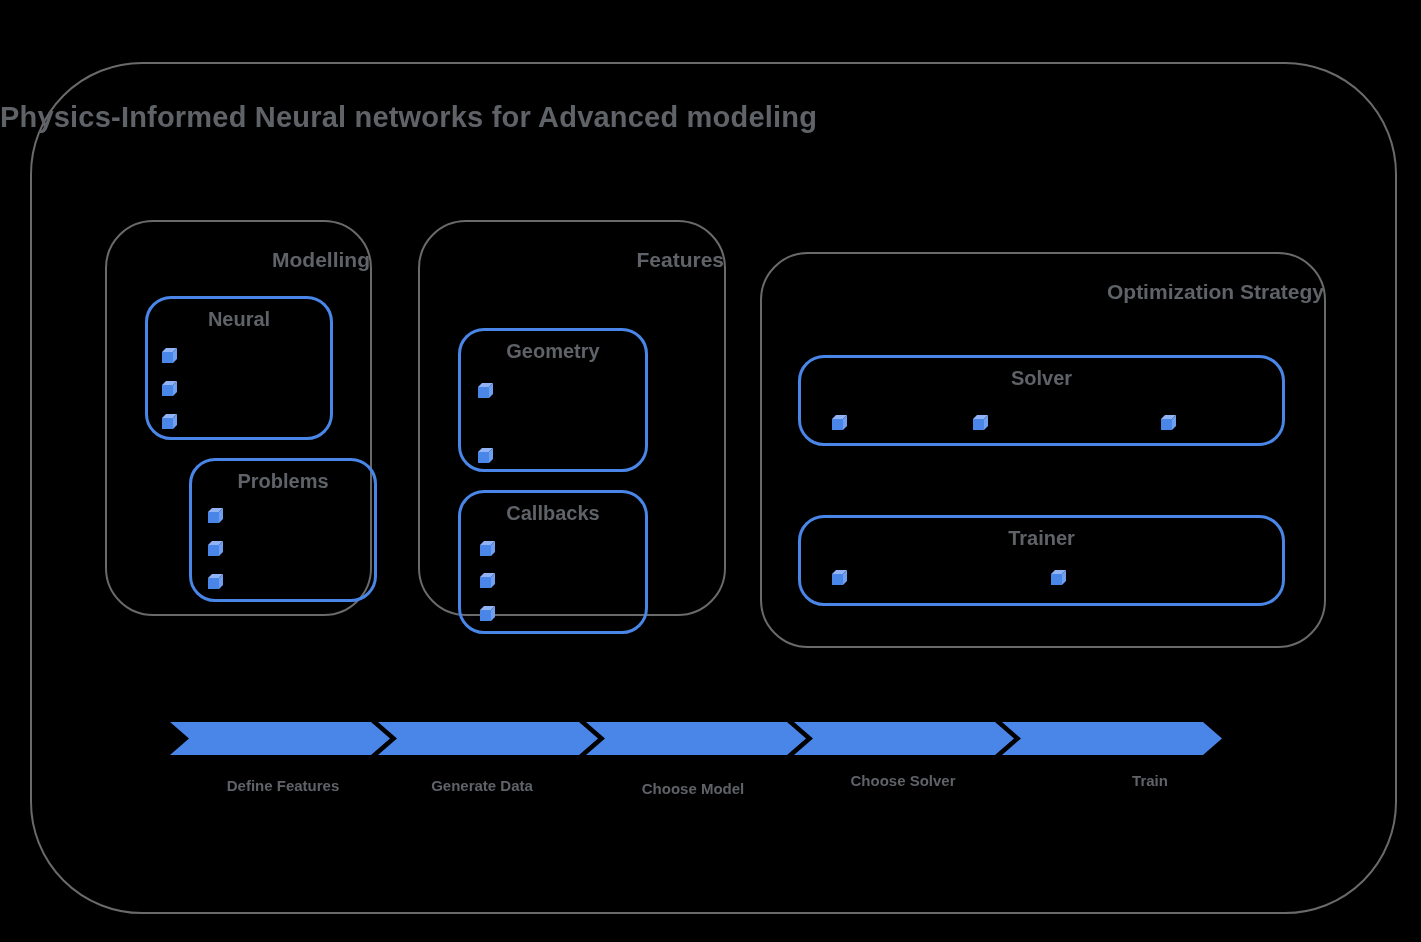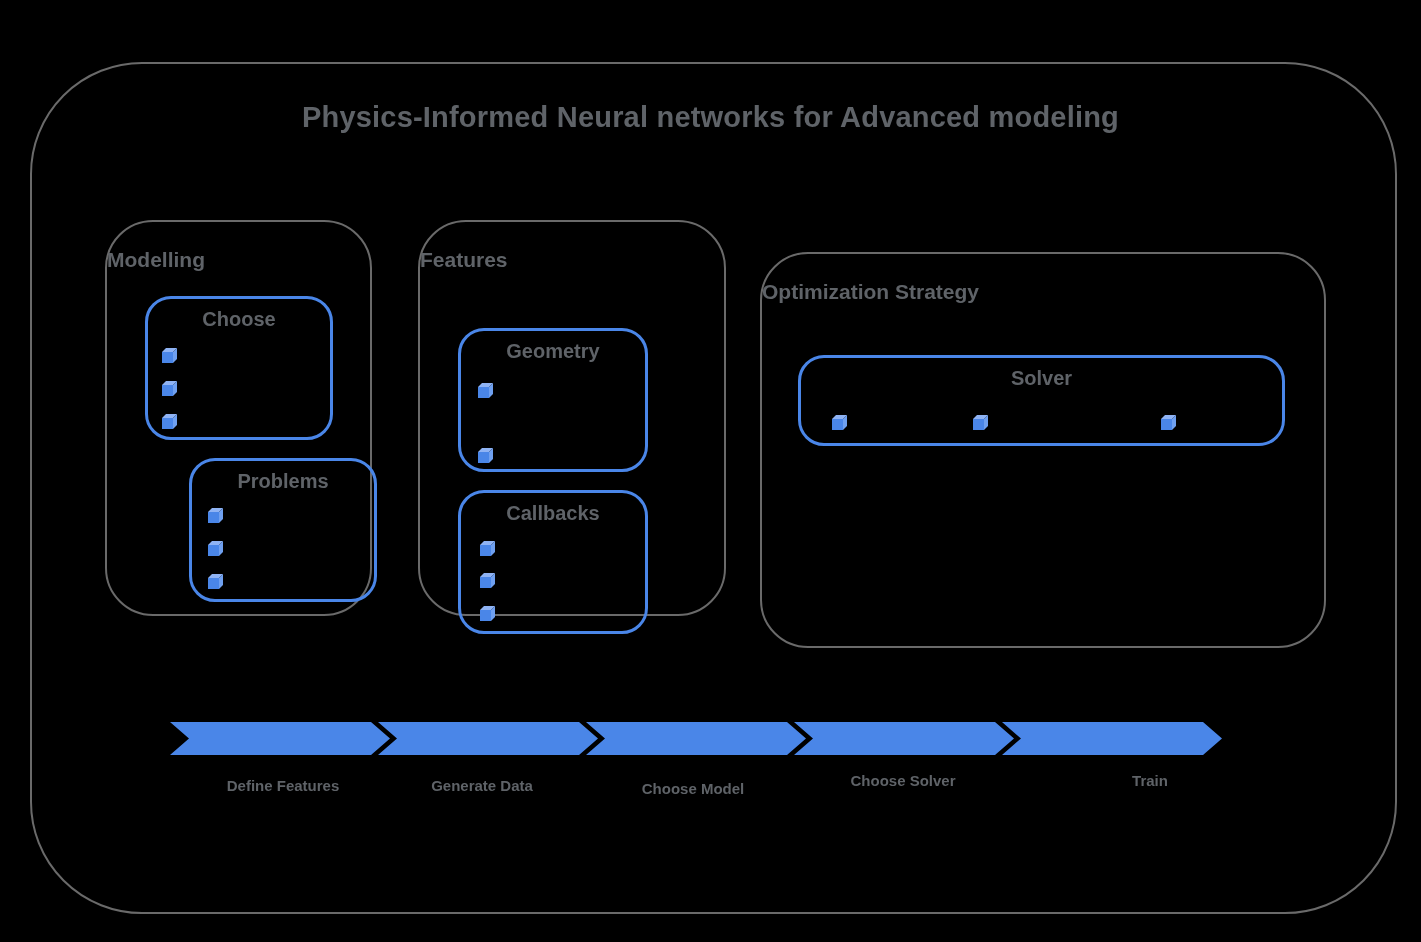--- a/index.html
+++ b/index.html
@@ -14,39 +14,38 @@
     position: absolute;
     left: 30px; top: 62px;
     width: 1367px; height: 852px;
     border: 2.5px solid #6a6a6a;
     border-radius: 112px;
     box-sizing: border-box;
   }
   .diagram-title {
     position: absolute;
     left: 0; top: 101px; width: 1421px;
-    text-align: center;
     font-size: 29px; font-weight: bold;
     color: #5f6368;
     letter-spacing: 0.2px;
   }
   .section-box {
     position: absolute;
     top: 220px; height: 396px;
     border: 2.5px solid #6a6a6a;
     border-radius: 48px;
     box-sizing: border-box;
   }
   .section-modelling { left: 105px; width: 267px; }
   .section-features  { left: 418px; width: 308px; }
   .section-optimization { left: 760px; width: 566px; margin-top: 32px; }
   .section-label {
     position: absolute;
     left: 0; top: 26px; width: 100%;
-    text-align: left;
+    text-align: right;
     font-size: 21px; font-weight: bold;
     color: #5f6368;
   }
   .group-box {
     position: absolute;
     border: 3px solid #4a86e8;
     border-radius: 26px;
     box-sizing: border-box;
   }
   .group-label {
@@ -129,21 +128,21 @@
 </head>
 <body>
 
 <div class="canvas">
   <div class="outer-frame"></div>
   <div class="diagram-title">Physics-Informed Neural networks for Advanced modeling</div>
 
   <div class="section-box section-modelling">
     <div class="section-label">Modelling</div>
     <div class="group-box gb-models">
-      <div class="group-label">Choose</div>
+      <div class="group-label">Neural</div>
       <div class="bullets">
           <span class="cube">
             <svg width="15" height="15" viewBox="0 0 15 15">
               <polygon points="0,4 4,0 15,0 11,4" fill="#8fb3f4"></polygon>
               <polygon points="11,4 15,0 15,11 11,15" fill="#6fa0f0"></polygon>
               <rect x="0" y="4" width="11" height="11" fill="#4a86e8"></rect>
             </svg>
           </span>
           <span class="cube">
             <svg width="15" height="15" viewBox="0 0 15 15">
@@ -243,20 +242,39 @@
     <div class="group-box gb-solver">
       <div class="group-label">Solver</div>
       <div class="bullets">
           <span class="cube">
             <svg width="15" height="15" viewBox="0 0 15 15">
               <polygon points="0,4 4,0 15,0 11,4" fill="#8fb3f4"></polygon>
               <polygon points="11,4 15,0 15,11 11,15" fill="#6fa0f0"></polygon>
               <rect x="0" y="4" width="11" height="11" fill="#4a86e8"></rect>
             </svg>
           </span>
+          <span class="cube">
+            <svg width="15" height="15" viewBox="0 0 15 15">
+              <polygon points="0,4 4,0 15,0 11,4" fill="#8fb3f4"></polygon>
+              <polygon points="11,4 15,0 15,11 11,15" fill="#6fa0f0"></polygon>
+              <rect x="0" y="4" width="11" height="11" fill="#4a86e8"></rect>
+            </svg>
+          </span>
+          <span class="cube">
+            <svg width="15" height="15" viewBox="0 0 15 15">
+              <polygon points="0,4 4,0 15,0 11,4" fill="#8fb3f4"></polygon>
+              <polygon points="11,4 15,0 15,11 11,15" fill="#6fa0f0"></polygon>
+              <rect x="0" y="4" width="11" height="11" fill="#4a86e8"></rect>
+            </svg>
+          </span>
+        </div>
+    </div>
+    <div class="group-box gb-trainer">
+      <div class="group-label">Trainer</div>
+      <div class="bullets">
           <span class="cube">
             <svg width="15" height="15" viewBox="0 0 15 15">
               <polygon points="0,4 4,0 15,0 11,4" fill="#8fb3f4"></polygon>
               <polygon points="11,4 15,0 15,11 11,15" fill="#6fa0f0"></polygon>
               <rect x="0" y="4" width="11" height="11" fill="#4a86e8"></rect>
             </svg>
           </span>
           <span class="cube">
             <svg width="15" height="15" viewBox="0 0 15 15">
               <polygon points="0,4 4,0 15,0 11,4" fill="#8fb3f4"></polygon>

